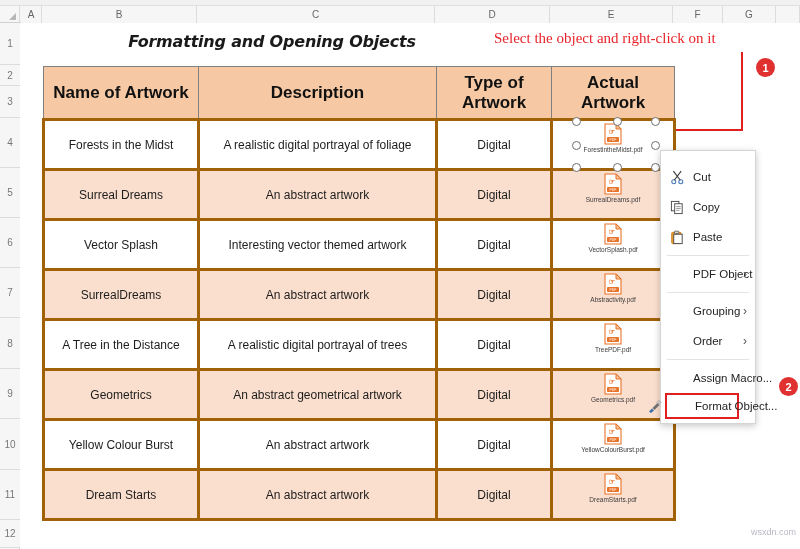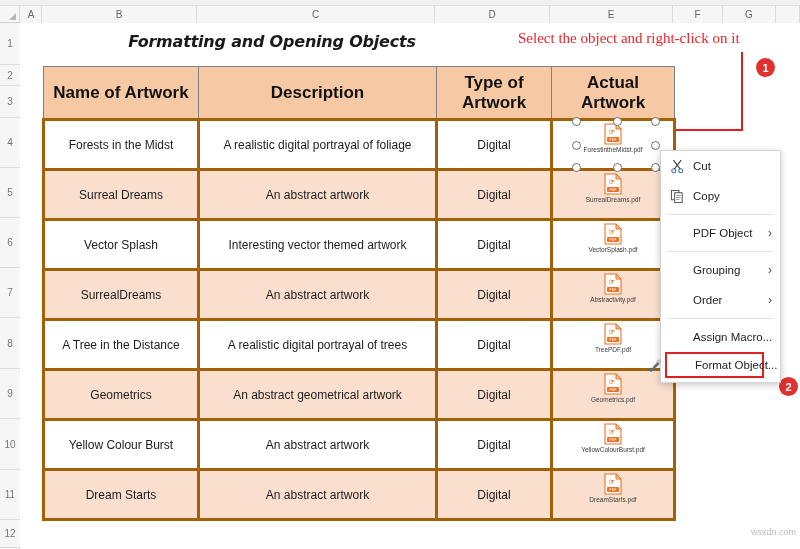--- a/index.html
+++ b/index.html
@@ -66,21 +66,21 @@
     display: flex; align-items: center; justify-content: center;
     font-family: "DejaVu Sans", sans-serif;
     font-weight: bold; font-style: italic;
     font-size: 16px; color: #1a1a1a;
     letter-spacing: -0.2px;
   }
 
   
   .annot-text {
     position: absolute;
-    left: 518px; top: 30px;
+    left: 494px; top: 30px;
     font-family: "Liberation Serif", serif;
     font-size: 15px; color: #e8242a;
     white-space: nowrap;
   }
   .badge {
     position: absolute;
     width: 19px; height: 19px; border-radius: 50%;
     background: #e03030; color: #ffffff;
     font-size: 11px; font-weight: bold;
     display: flex; align-items: center; justify-content: center;
@@ -150,25 +150,25 @@
     position: absolute; width: 9px; height: 9px;
     border-radius: 50%;
     background: #ffffff; border: 1.6px solid #6f6f6f;
     z-index: 40;
   }
 
   
   .ctxmenu {
     position: absolute;
     left: 660px; top: 150px;
-    width: 121px;
+    width: 96px;
     background: #ffffff;
     border: 1px solid #d4d4d4;
     box-shadow: 0 2px 7px rgba(0,0,0,0.22);
-    padding: 0 0 4px 0;
+    padding: 11px 0 4px 0;
     z-index: 60;
     font-family: "Liberation Sans", sans-serif;
   }
   .mi {
     position: relative;
     height: 30px;
     display: flex; align-items: center;
     padding-left: 32px; padding-right: 8px;
     font-size: 11.5px; color: #242424;
     white-space: nowrap;
@@ -417,20 +417,30 @@
       <span class="micon">
         <svg width="15" height="15" viewBox="0 0 16 16">
           <rect x="1.5" y="1.5" width="8" height="10" fill="#ffffff" stroke="#4a4a4a" stroke-width="1"></rect>
           <rect x="5" y="4" width="8" height="10.5" fill="#ffffff" stroke="#4a4a4a" stroke-width="1"></rect>
           <path d="M6.6 7h4.8 M6.6 9h4.8 M6.6 11h3.4" stroke="#777" stroke-width="0.8"></path>
         </svg>
       </span>
       <span class="mlabel">Copy</span>
     </div>
 
+    <div class="mi">
+      <span class="micon">
+        <svg width="15" height="15" viewBox="0 0 16 16">
+          <rect x="1.8" y="2.5" width="10" height="12" rx="1" fill="#f0a030" stroke="#cf8020" stroke-width="1"></rect>
+          <rect x="4" y="4.5" width="9" height="10" fill="#ffffff" stroke="#4a4a4a" stroke-width="1"></rect>
+          <rect x="4.8" y="1.2" width="4.5" height="2.6" rx="0.6" fill="#d8d8d8" stroke="#5a5a5a" stroke-width="0.9"></rect>
+        </svg>
+      </span>
+      <span class="mlabel">Paste</span>
+    </div>
 
     <div class="msep"></div>
 
     <div class="mi">
       <span class="mlabel">PDF Object</span>
       <span class="chev">›</span>
     </div>
 
     <div class="msep"></div>
 

